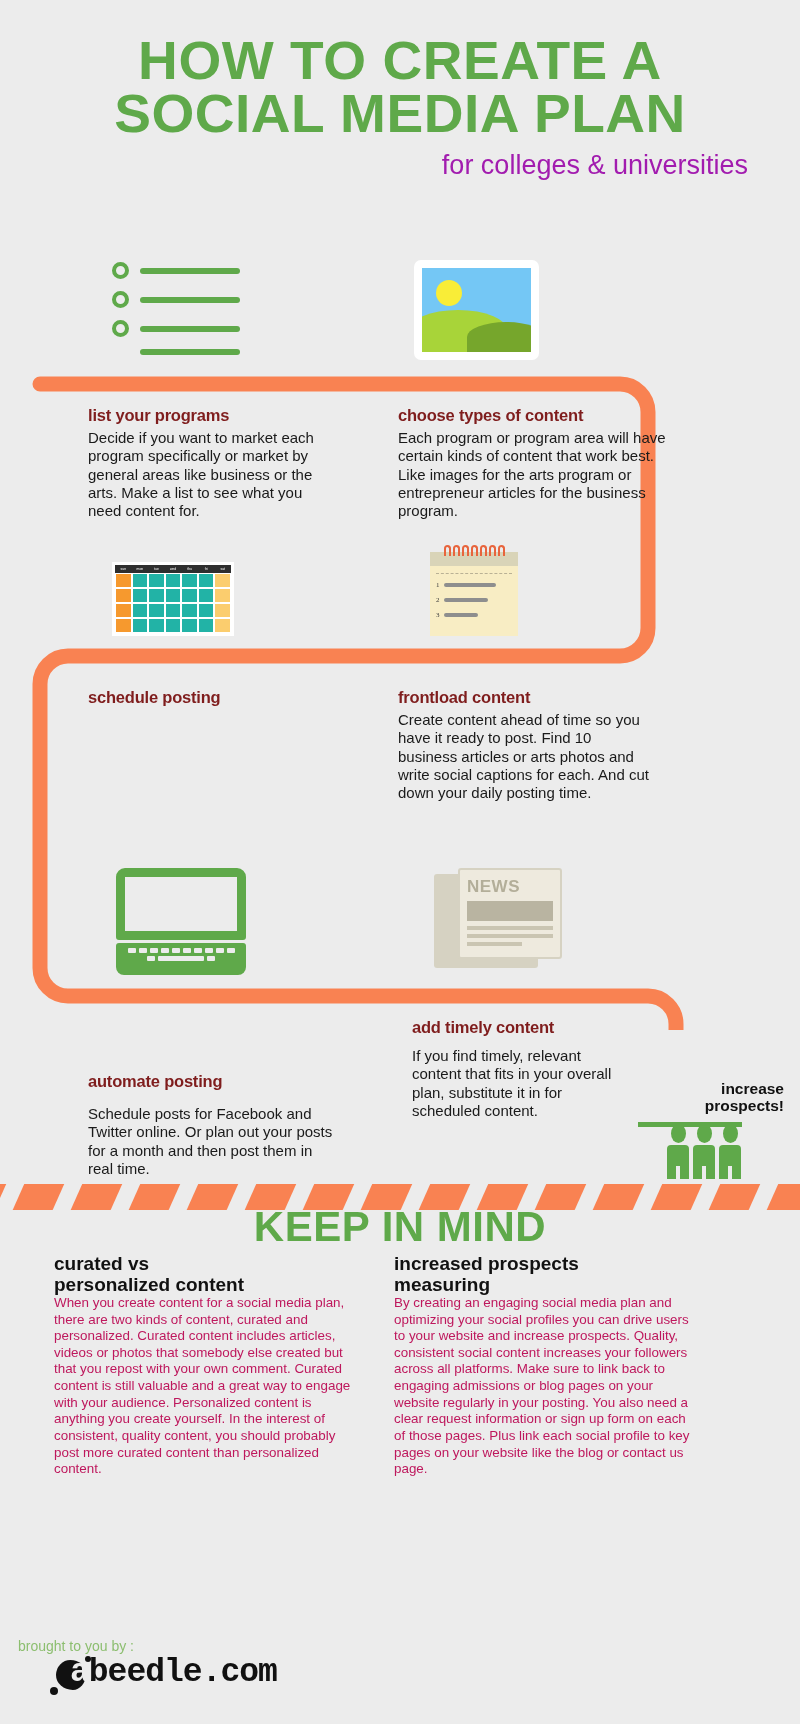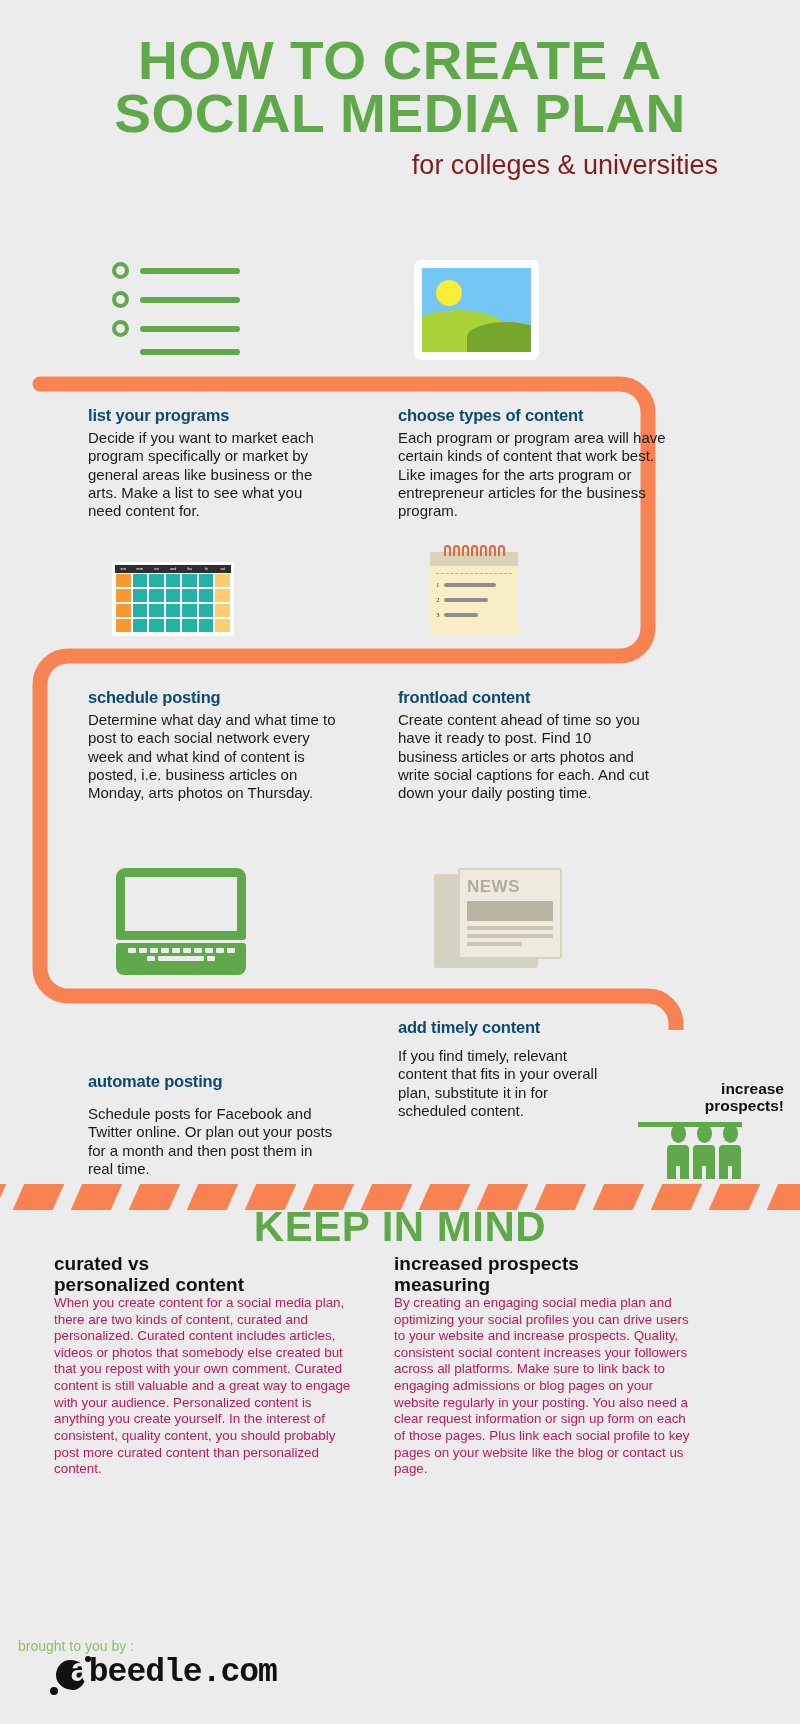--- a/index.html
+++ b/index.html
@@ -16,24 +16,24 @@
   .title-line {
     color:#5fa94a;
     font-family:"Liberation Sans Narrow","Liberation Sans",sans-serif;
     font-weight:bold;
     font-size:54px;
     line-height:0.98;
     letter-spacing:0.5px;
     transform:scaleX(1.02);
   }
   #subtitle {
-    color:#7f1d1d;
+    color:#a21caf;
     font-size:27px;
     margin-top:10px;
-    margin-right:82px;
+    margin-right:52px;
     text-align:right;
     font-family:"Liberation Sans Narrow","Liberation Sans",sans-serif;
   }
 
   
   #snake { position:absolute; left:0; top:370px; width:800px; height:660px; }
 
   
   .icon-row { position:absolute; width:100%; }
 
@@ -90,21 +90,21 @@
   .news { width:120px; position:relative;padding-left:40px; }
   .news-back { position:absolute; right:0; top:6px; width:104px; height:94px; background:#d6d2c2; border-radius:3px; }
   .news-front { position:relative; width:104px; background:#eeeade; border:2px solid #d6d2c2; border-radius:3px; padding:7px; }
   .news-title { font-family:"Liberation Sans Narrow","Liberation Sans",sans-serif; font-weight:bold; font-size:17px; color:#b3ae99; letter-spacing:0.5px; }
   .news-img { height:20px; background:#b9b4a1; margin:4px 0 5px; }
   .news-line { height:4px; background:#cac5b2; margin-bottom:4px; }
   .news-line.s { width:64%; }
 
   
   .blk-h {
-    font-weight:bold; font-size:16.5px; color:#0c4a6e;
+    font-weight:bold; font-size:16.5px; color:#7f1d1d;
     letter-spacing:-0.2px; margin-bottom:4px;
   }
   .blk-p { font-size:15px; line-height:1.22; color:#1a1a1a; }
 
   
   .people { display:flex; gap:4px; align-items:flex-end; justify-content:center; }
   .pp { position:relative; width:22px; }
   .pp-head { width:15px; height:19px; border-radius:50%; background:#5fa94a; margin:0 auto 2px; }
   .pp-body { width:22px; height:34px; background:#5fa94a; border-radius:4px 4px 0 0; position:relative; }
   .pp-body::after { content:""; position:absolute; bottom:0; left:9px; width:4px; height:13px; background:#ececec; }
@@ -264,21 +264,20 @@
       </div>
     <div class="pad-line">
         <span class="pad-num">3</span>
         <div class="pad-bar" style="width:34px"></div>
       </div>
   </div>
 </div>
 
 <div style="position:absolute;left:88px;top:688px;width:255px;">
   <div class="blk-h">schedule posting</div>
-  <div class="blk-p">Determine what day and what time to post to each social network every week and what kind of content is posted, i.e. business articles on Monday, arts photos on Thursday.</div>
 </div>
 <div style="position:absolute;left:398px;top:688px;width:252px;">
   <div class="blk-h">frontload content</div>
   <div class="blk-p">Create content ahead of time so you have it ready to post. Find 10 business articles or arts photos and write social captions for each. And cut down your daily posting time.</div>
 </div>
 
 <div style="position:absolute;left:116px;top:868px;" class="laptop">
   <div class="lap-screen">
       <div class="lap-notch"></div>
     </div>
@@ -311,21 +310,21 @@
     <div class="news-line"></div>
     <div class="news-line"></div>
     <div class="news-line s"></div>
   </div>
 </div>
 
 <div style="position:absolute;left:88px;top:1072px;width:250px;">
   <div class="blk-h">automate posting</div>
   <div class="blk-p" style="margin-top:14px">Schedule posts for Facebook and Twitter online. Or plan out your posts for a month and then post them in real time.</div>
 </div>
-<div style="position:absolute;left:398px;top:1018px;width:222px;">
+<div style="position:absolute;left:412px;top:1018px;width:222px;">
   <div class="blk-h">add timely content</div>
   <div class="blk-p" style="margin-top:10px">If you find timely, relevant content that fits in your overall plan, substitute it in for scheduled content.</div>
 </div>
 
 <div style="position:absolute;left:624px;top:1080px;width:160px;">
   <div id="prospects-label">
     <div>increase</div>
     <div>prospects!</div>
   </div>
   <div class="people" style="margin-top:10px">

